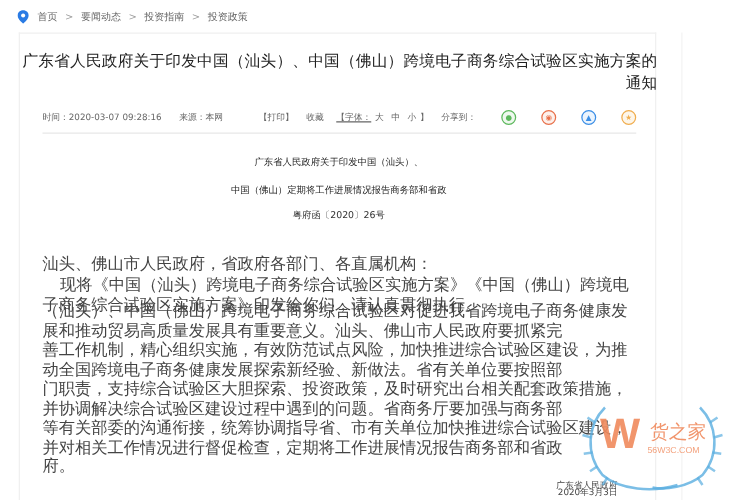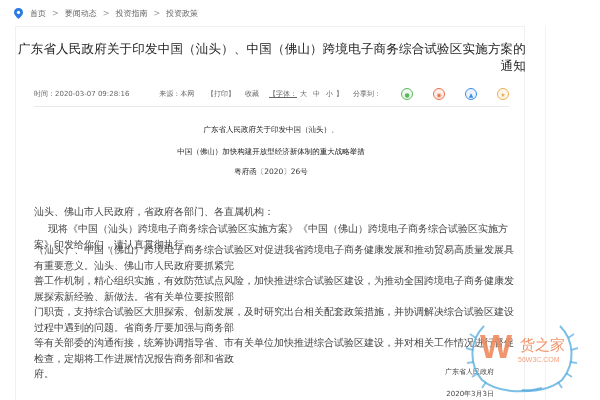--- a/index.html
+++ b/index.html
@@ -29,41 +29,41 @@
     }
     .title {
       position: absolute; left: 0; top: 14px; width: 510px;
       text-align: right; font-size: 12.5px; color: #222;
       letter-spacing: 0.2px;
     }
     .meta {
       position: absolute; left: 18px; top: 60px; width: 475px; height: 14px;
       font-size: 7px; color: #666; display: flex; align-items: center;
     }
-    .meta .time { margin-right: 30px; }
+    .meta .time { margin-right: 14px; }
     .meta .right { margin-left: auto; display: flex; align-items: center; gap: 10px; }
     .meta .fontsize span { margin: 0 3px; }
     .share { display: flex; align-items: center; gap: 20px; }
     .share-icon {
       width: 12px; height: 12px; border-radius: 50%;
       border: 1px solid; display: inline-flex; align-items: center; justify-content: center;
       font-size: 6px;
     }
     .divider {
       position: absolute; left: 18px; top: 79px; width: 475px; height: 1px;
       background: #e8e8e8;
     }
     .doc-head {
       position: absolute; left: 0; width: 510px; text-align: center;
       font-size: 7.5px; color: #333;
     }
     .doc-head.bold { font-weight: normal; color: #222; }
     .body-text {
       position: absolute; left: 18px; width: 480px;
-      font-size: 10px; color: #444; line-height: 15.5px;
+      font-size: 13px; color: #444; line-height: 15.5px;
     }
     .indent { text-indent: 14px; }
     .watermark {
       position: absolute; left: 462px; top: 318px; width: 120px; height: 80px;
     }
     .sign {
       position: absolute; right: 30px; font-size: 7px; color: #444;
     }
   </style>
 </head>
@@ -102,35 +102,35 @@
         <span class="share-icon" style="border-color:#5cb85c;color:#5cb85c;background:#eef8ee;">●</span>
         <span class="share-icon" style="border-color:#e8704a;color:#e8704a;background:#fdf0eb;">◉</span>
         <span class="share-icon" style="border-color:#3a8ee6;color:#3a8ee6;background:#ebf4fd;">▲</span>
         <span class="share-icon" style="border-color:#f0ad4e;color:#f0ad4e;background:#fdf6ea;">★</span>
       </span>
     </div>
   </div>
   <div class="divider"></div>
 
   <div class="doc-head bold" style="top:98px;">广东省人民政府关于印发中国（汕头）、</div>
-  <div class="doc-head bold" style="top:120px;">中国（佛山）加快构建开放型经济新体制的重大战略举措</div>
+  <div class="doc-head bold" style="top:120px;">中国（佛山）定期将工作进展情况报告商务部和省政</div>
   <div class="doc-head" style="top:140px;">粤府函〔2020〕26号</div>
 
   <div class="body-text" style="top:177px;">汕头、佛山市人民政府，省政府各部门、各直属机构：</div>
   <div class="body-text indent" style="top:194px;">现将《中国（汕头）跨境电子商务综合试验区实施方案》《中国（佛山）跨境电子商务综合试验区实施方案》印发给你们，请认真贯彻执行。</div>
 
   <div class="body-text" style="top:215px;">
     <div>（汕头）、中国（佛山）跨境电子商务综合试验区对促进我省跨境电子商务健康发展和推动贸易高质量发展具有重要意义。汕头、佛山市人民政府要抓紧完</div>
     <div>善工作机制，精心组织实施，有效防范试点风险，加快推进综合试验区建设，为推动全国跨境电子商务健康发展探索新经验、新做法。省有关单位要按照部</div>
-    <div>门职责，支持综合试验区大胆探索、创新发展，及时研究出台相关配套政策措施，并协调解决综合试验区建设过程中遇到的问题。省商务厅要加强与商务部</div>
+    <div>门职责，支持综合试验区大胆探索、投资政策，及时研究出台相关配套政策措施，并协调解决综合试验区建设过程中遇到的问题。省商务厅要加强与商务部</div>
     <div>等有关部委的沟通衔接，统筹协调指导省、市有关单位加快推进综合试验区建设，并对相关工作情况进行督促检查，定期将工作进展情况报告商务部和省政</div>
     <div>府。</div>
   </div>
 
-  <div class="sign" style="top:340px;">广东省人民政府</div>
+  <div class="sign" style="top:356px;">广东省人民政府</div>
   <div class="sign" style="top:362px;">2020年3月3日</div>
 </div>
 
 <div class="watermark">
   <svg width="120" height="80" viewBox="0 0 120 80">
     <path d="M22 8 C8 22 6 45 20 62 C34 74 60 76 80 70" fill="none" stroke="#5aaee0" stroke-width="2" opacity="0.8"></path>
     <path d="M98 8 C112 22 114 45 100 62 C88 72 70 74 60 72" fill="none" stroke="#5aaee0" stroke-width="2" opacity="0.8"></path>
     <path d="M14 20 l-6 -4 M11 32 l-7 -2 M12 44 l-7 1 M16 55 l-6 4 M24 64 l-4 6" stroke="#5aaee0" stroke-width="2" opacity="0.7"></path>
     <path d="M106 20 l6 -4 M109 32 l7 -2 M108 44 l7 1 M104 55 l6 4 M96 64 l4 6" stroke="#5aaee0" stroke-width="2" opacity="0.7"></path>
     <text x="18" y="40" font-size="34" font-weight="bold" fill="#f08a5d" font-family="Liberation Sans, sans-serif" opacity="0.9">W</text>

